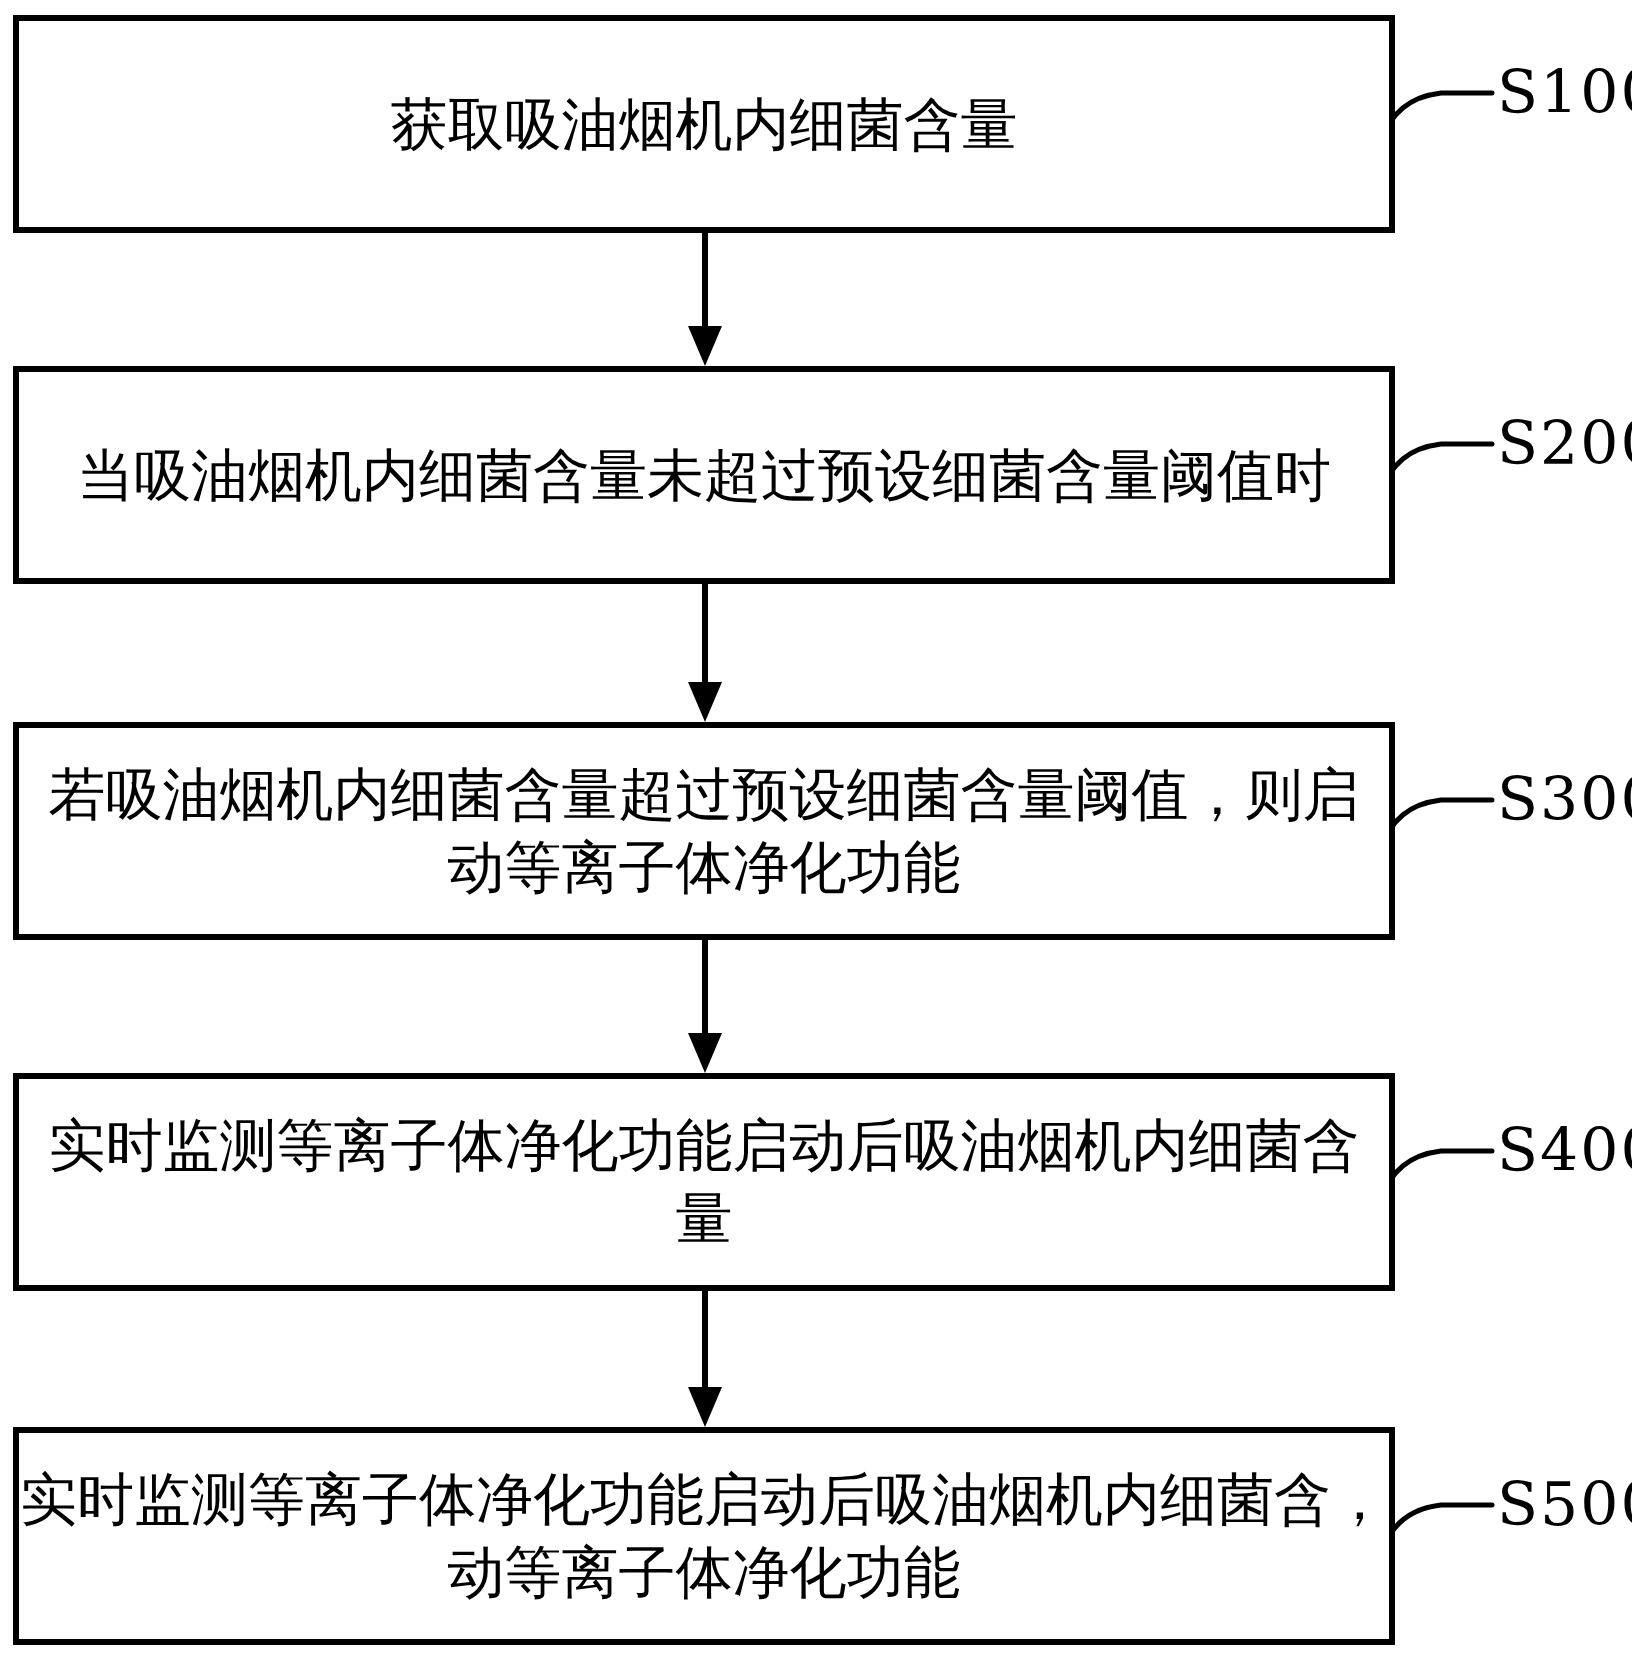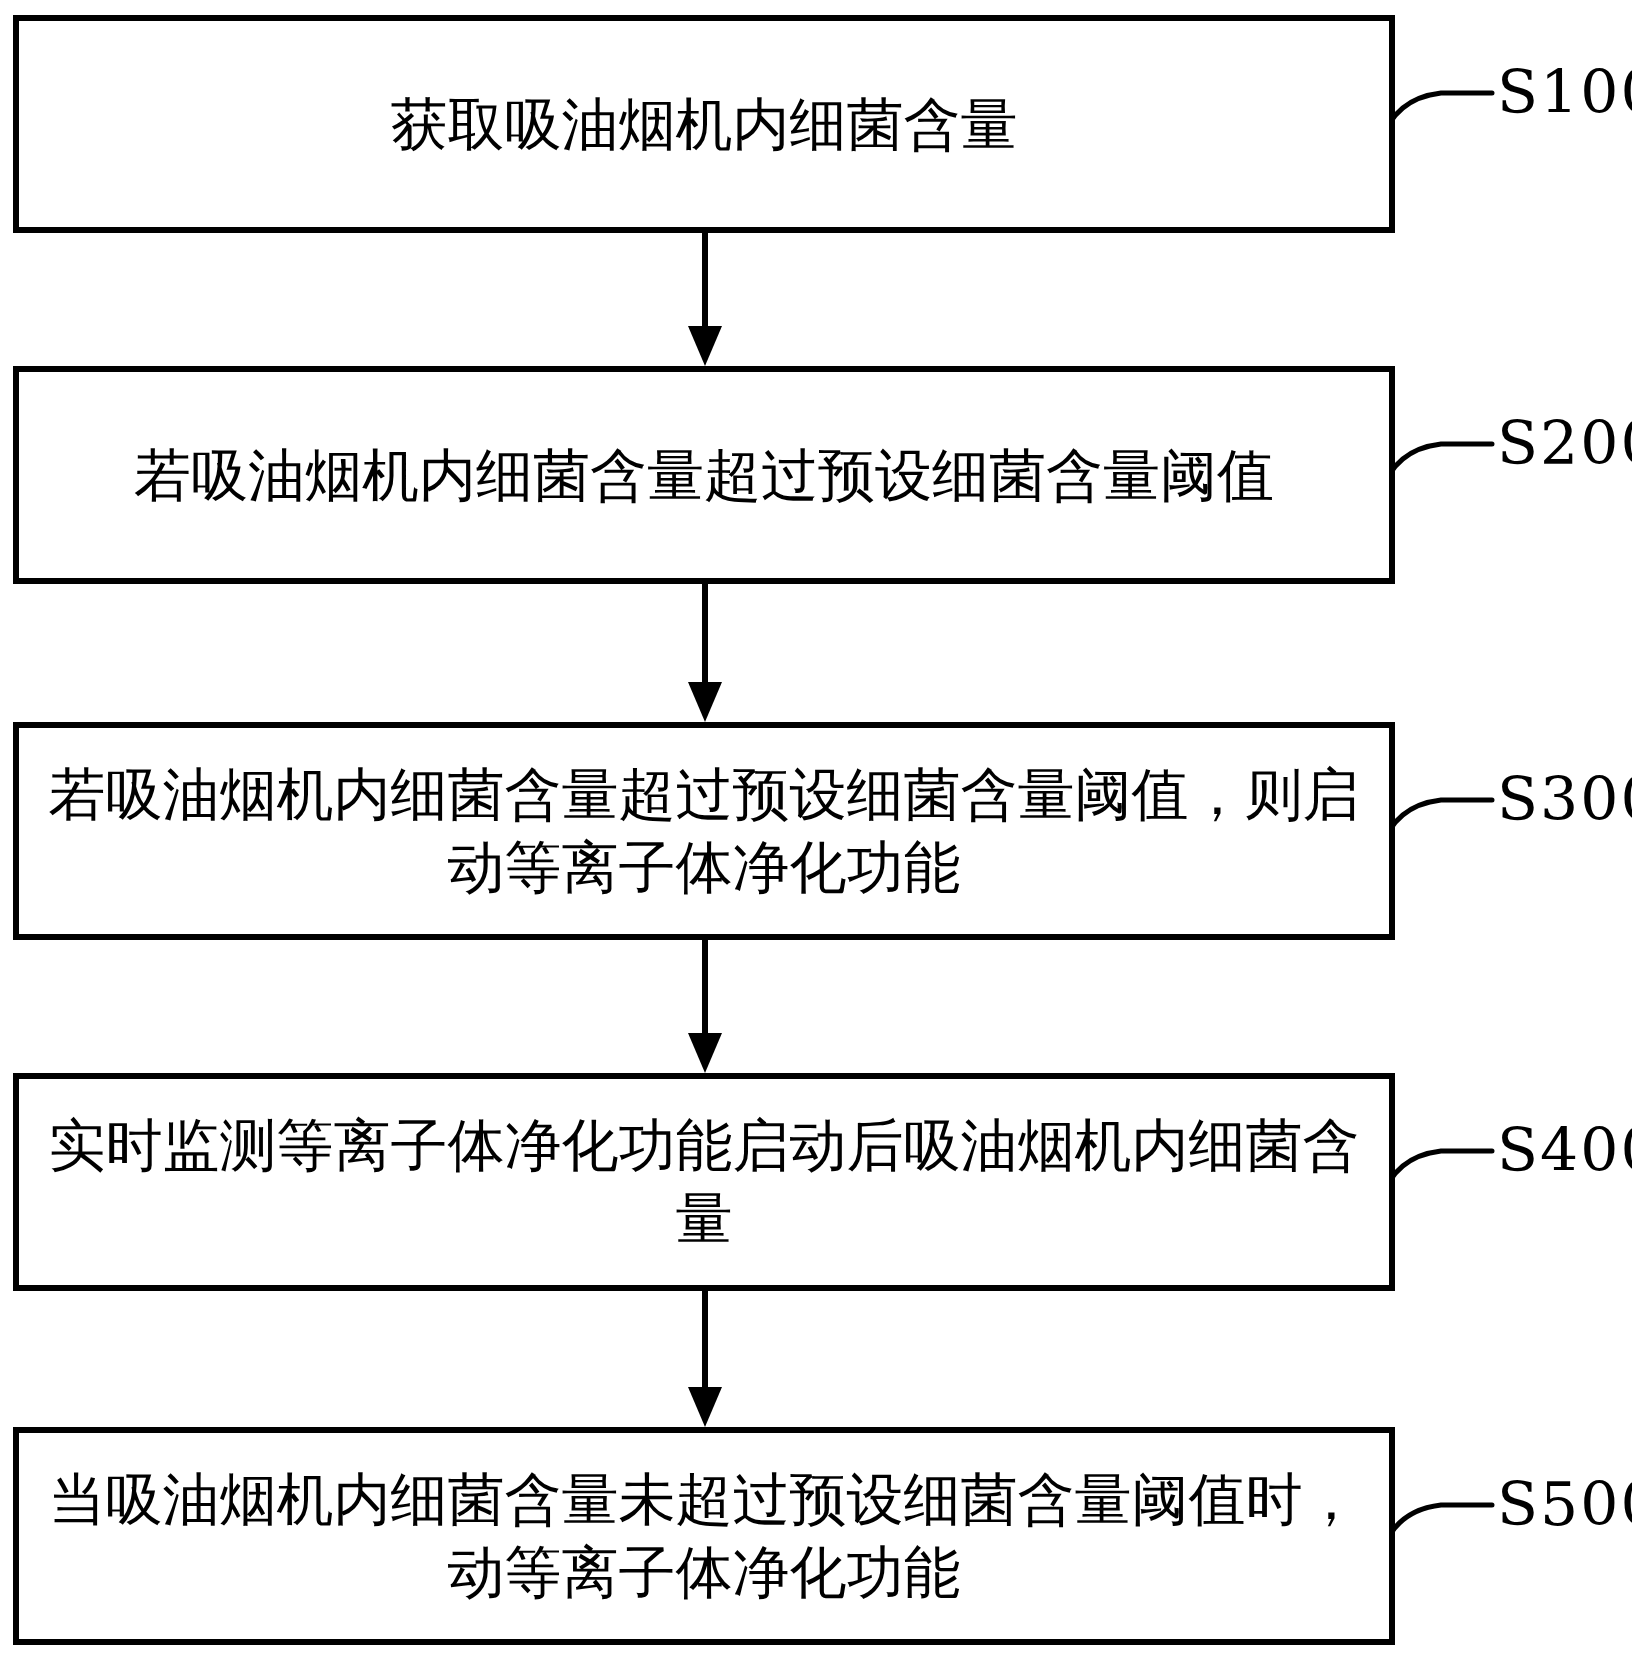--- a/index.html
+++ b/index.html
@@ -83,35 +83,35 @@
     <path d="M 1381 850 C 1389 822, 1407 804, 1441 800 L 1492 800" fill="none" stroke="#000" stroke-width="5" stroke-linecap="round"></path>
     <path d="M 1381 1201 C 1389 1173, 1407 1155, 1441 1151 L 1492 1151" fill="none" stroke="#000" stroke-width="5" stroke-linecap="round"></path>
     <path d="M 1381 1555 C 1389 1527, 1407 1509, 1441 1505 L 1492 1505" fill="none" stroke="#000" stroke-width="5" stroke-linecap="round"></path>
   </svg>
 
   <div class="step-box" style="top:15px">
     <span class="step-line">获取吸油烟机内细菌含量</span>
   </div>
 
   <div class="step-box" style="top:366px">
-    <span class="step-line">若吸油烟机内细菌含量超过预设细菌含量阈值</span>
+    <span class="step-line">当吸油烟机内细菌含量未超过预设细菌含量阈值时</span>
   </div>
 
   <div class="step-box" style="top:1073px">
     <span class="step-line">实时监测等离子体净化功能启动后吸油烟机内细菌含</span>
     <span class="step-line">量</span>
   </div>
 
   <div class="step-box" style="top:722px">
     <span class="step-line">若吸油烟机内细菌含量超过预设细菌含量阈值，则启</span>
     <span class="step-line">动等离子体净化功能</span>
   </div>
 
   <div class="step-box" style="top:1427px">
-    <span class="step-line">当吸油烟机内细菌含量未超过预设细菌含量阈值时，</span>
+    <span class="step-line">实时监测等离子体净化功能启动后吸油烟机内细菌含，</span>
     <span class="step-line">动等离子体净化功能</span>
   </div>
 
   <div class="step-label" style="top:62px">S100</div>
   <div class="step-label" style="top:413px">S200</div>
   <div class="step-label" style="top:769px">S300</div>
   <div class="step-label" style="top:1120px">S400</div>
   <div class="step-label" style="top:1474px">S500</div>
 
 </div>

